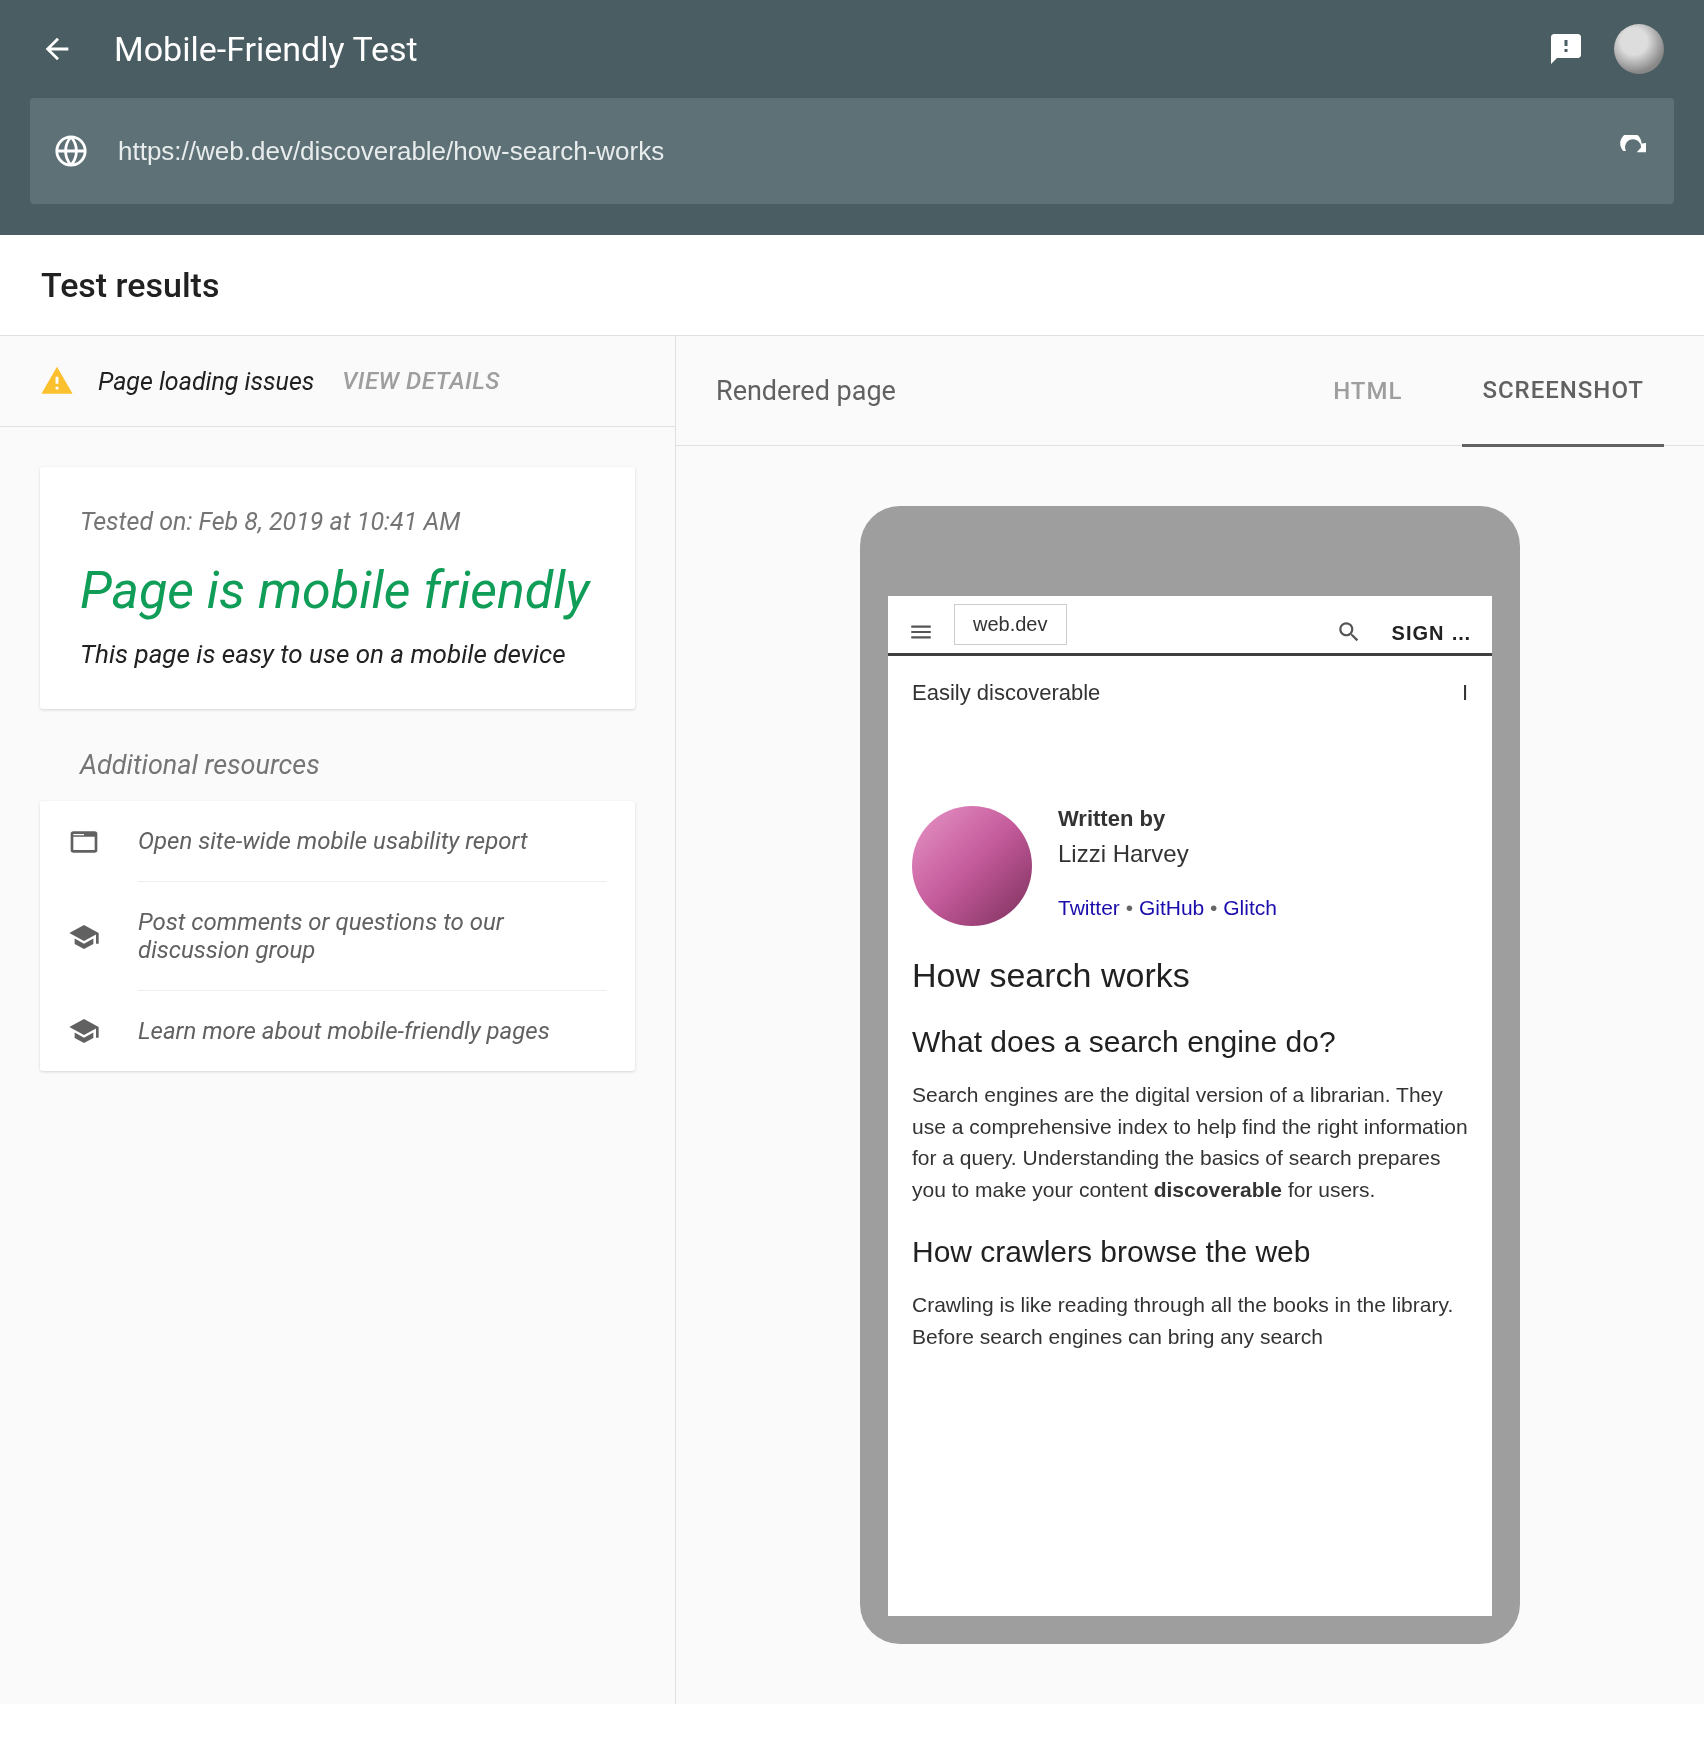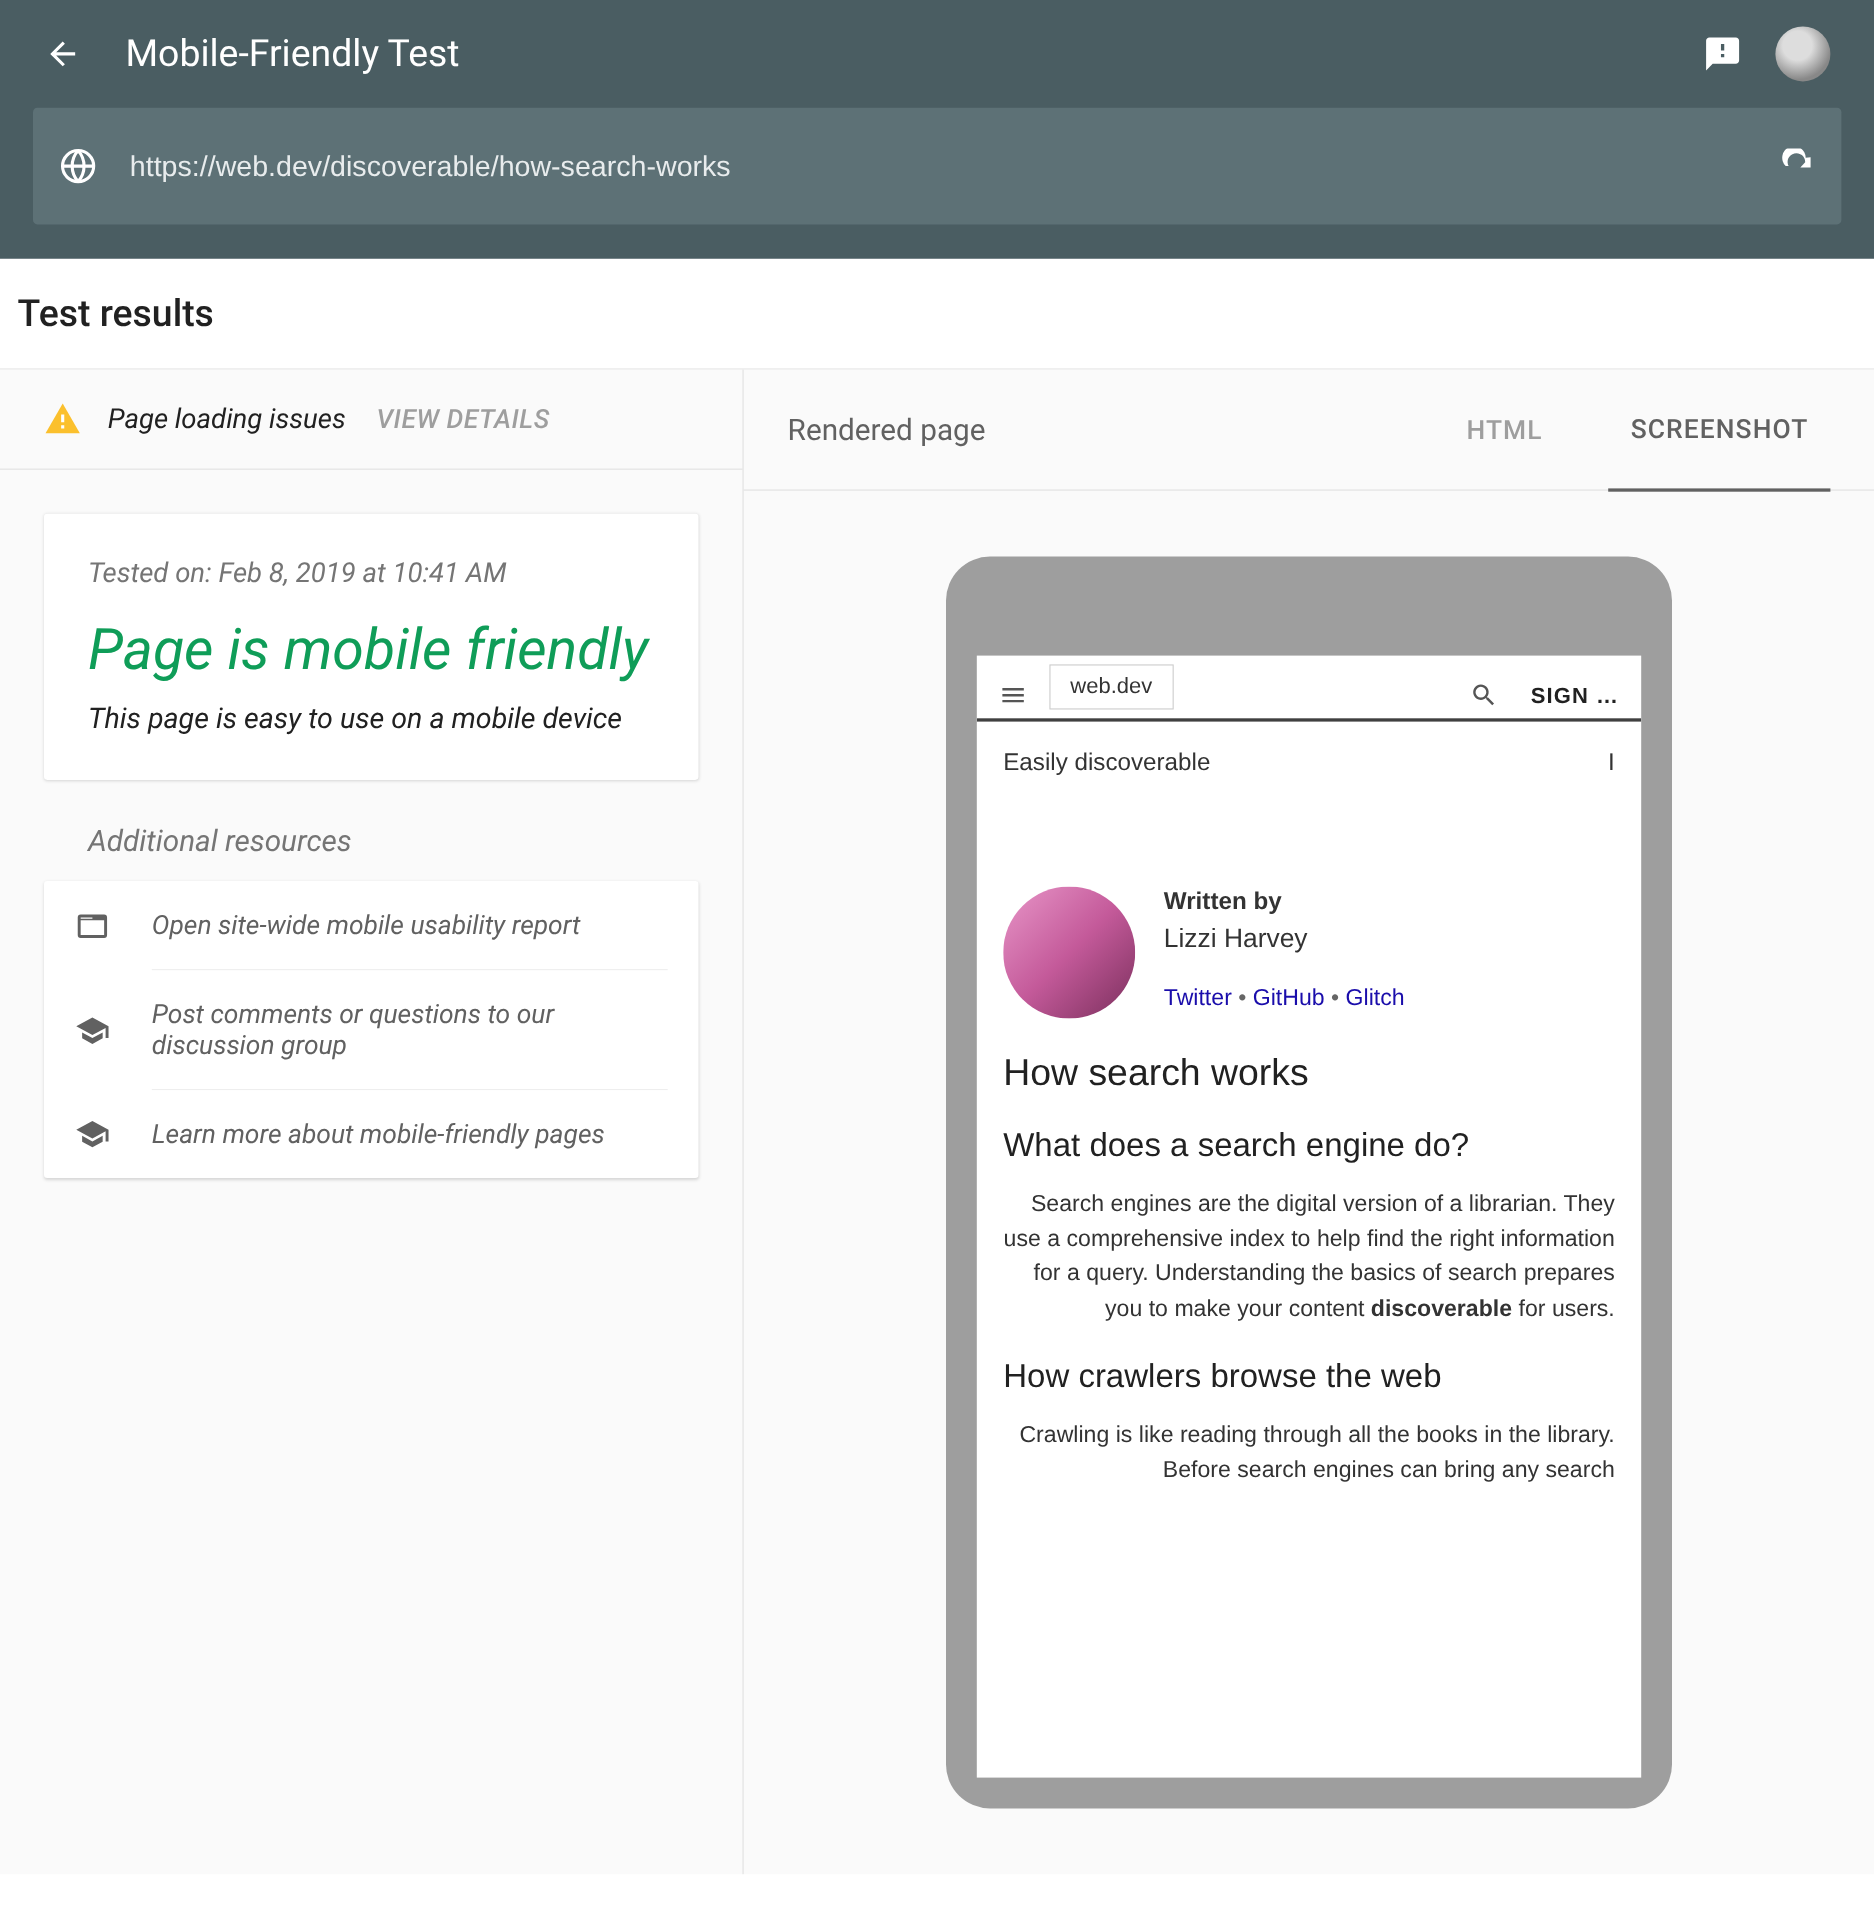--- a/index.html
+++ b/index.html
@@ -14,21 +14,21 @@
 .avatar { width: 50px; height: 50px; border-radius: 50%; background: radial-gradient(circle at 40% 35%, #ddd 30%, #888 70%); cursor: pointer; }
 
 .url-bar { background: #5d7176; margin: 0 30px 30px 30px; border-radius: 4px; display: flex; align-items: center; padding: 36px 24px; }
 .globe-icon { margin-right: 30px; }
 .url-input { flex: 1; background: transparent; border: none; color: #e8eced; font-size: 26px; outline: none; }
 .refresh-btn { cursor: pointer; color: #fff; }
 
 .header-pad { height: 1px; background: #4a5d62; }
 
 
-.results-header { padding: 30px 16px; border-bottom: 1px solid #e0e0e0; font-size: 34px; font-weight: 500; color: #212121; }
+.results-header { padding: 30px 41px; border-bottom: 1px solid #e0e0e0; font-size: 34px; font-weight: 500; color: #212121; }
 
 
 .content { display: flex; background: #fafafa; }
 .left-col { width: 676px; border-right: 1px solid #e0e0e0; font-style: italic; }
 .right-col { flex: 1; }
 
 
 .issues-bar { display: flex; align-items: center; padding: 28px 40px; border-bottom: 1px solid #e0e0e0; }
 .warn-icon { margin-right: 24px; }
 .issues-label { font-size: 25px; color: #212121; margin-right: 28px; }
@@ -76,21 +76,21 @@
 .m-avatar-inner { width: 100%; height: 100%; background: linear-gradient(135deg, #e896c8 0%, #c45a9a 50%, #7a2f5c 100%); }
 .m-auth-txt { color: #333; }
 .m-written { font-size: 22px; font-weight: 700; margin-bottom: 8px; }
 .m-name { font-size: 24px; margin-bottom: 28px; }
 .m-links { font-size: 21px; color: #1a0dab; }
 .m-links a { color: #1a0dab; text-decoration: none; }
 .m-dot { color: #666; }
 
 .m-h1 { font-size: 34px; font-weight: 400; color: #212121; margin: 26px 0 20px 0; }
 .m-h2 { font-size: 30px; font-weight: 400; color: #212121; margin: 30px 0 20px 0; }
-.m-p { font-size: 21px; color: #333; line-height: 1.5; margin-bottom: 20px; text-align: right; }
+.m-p { font-size: 21px; color: #333; line-height: 1.5; margin-bottom: 20px; }
 .m-p b { font-weight: 700; }
 
 svg { display: block; }
 </style>
 </head>
 <body>
 
 <div class="header">
   <div class="header-top">
     <span class="back-btn">

